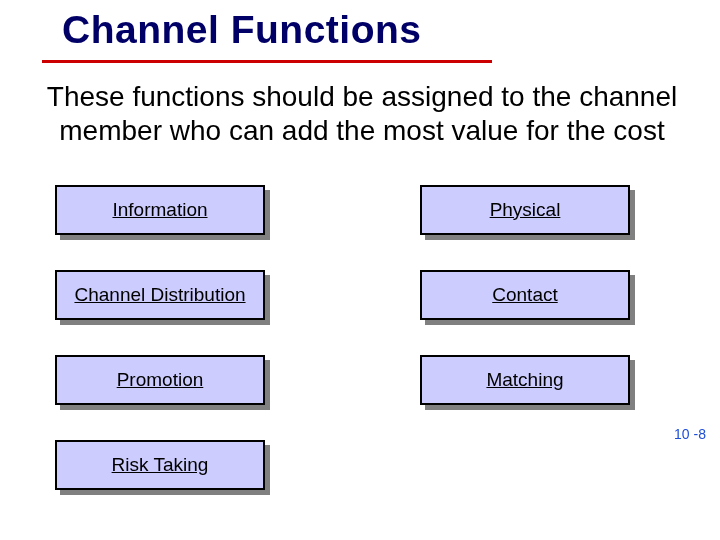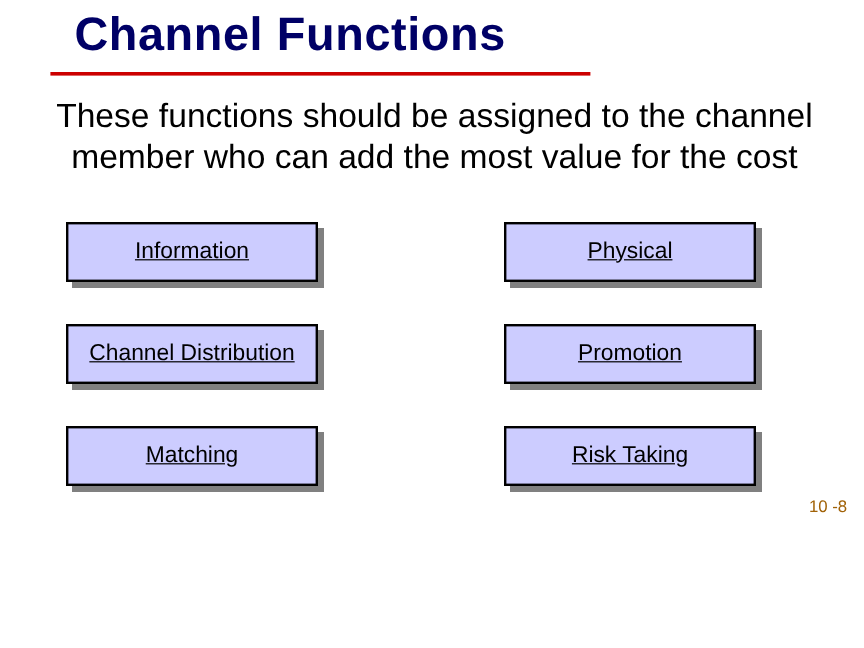--- a/index.html
+++ b/index.html
@@ -81,23 +81,23 @@
     justify-content: center;
     text-align: center;
     font-size: 19px;
     color: #000000;
     line-height: 1.1;
     text-decoration: underline;
   }
   .page-num {
     position: absolute;
     right: 14px;
-    bottom: 18px;
+    bottom: 6px;
     font-size: 14px;
-    color: #a16207;
+    color: #1d4ed8;
   }
 </style>
 </head>
 <body>
 
 <div class="slide">
 
   <div class="title">Channel Functions</div>
   <div class="title-rule"></div>
 
@@ -114,20 +114,24 @@
       <div class="fn-shadow"></div>
       <div class="fn-face">Physical</div>
     </div>
     <div class="fn-box">
       <div class="fn-shadow"></div>
       <div class="fn-face">Channel Distribution</div>
     </div>
 
     <div class="fn-box">
       <div class="fn-shadow"></div>
+      <div class="fn-face">Contact</div>
+    </div>
+    <div class="fn-box">
+      <div class="fn-shadow"></div>
       <div class="fn-face">Promotion</div>
     </div>
 
     <div class="fn-box">
       <div class="fn-shadow"></div>
       <div class="fn-face">Matching</div>
     </div>
     <div class="fn-box">
       <div class="fn-shadow"></div>
       <div class="fn-face">Risk Taking</div>

